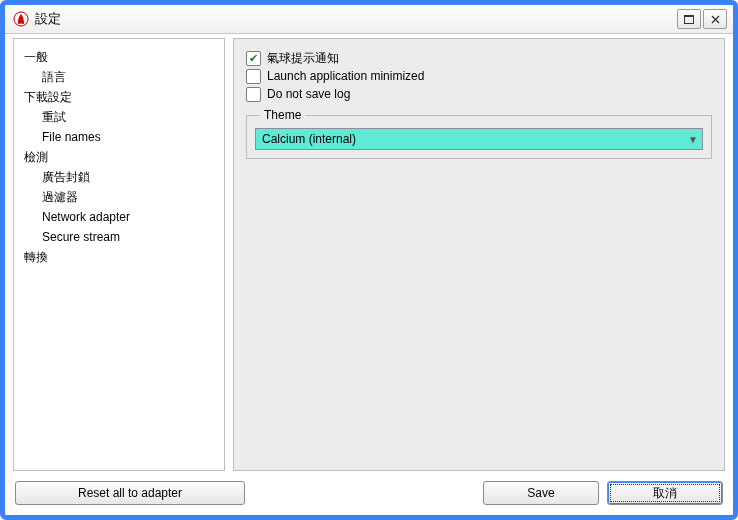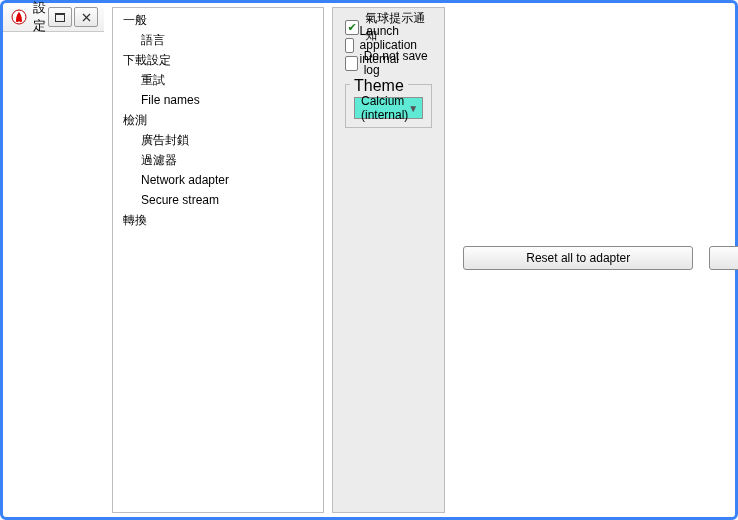--- a/index.html
+++ b/index.html
@@ -10,25 +10,25 @@
     font-family: Arial, "Microsoft JhengHei", "PingFang TC", sans-serif;
     font-size: 12px;
     background: #fff;
     color: #000;
     overflow: hidden;
   }
   .window {
     box-sizing: border-box;
     width: 738px;
     height: 520px;
-    border: 3px solid #3b82f6;
+    border: 5px solid #3b82f6;
     border-radius: 6px;
     background: #fff;
     display: flex;
-    flex-direction: row;
+    flex-direction: column;
   }
   .titlebar {
     height: 28px;
     display: flex;
     align-items: center;
     padding: 0 6px 0 8px;
     background: linear-gradient(#fdfdfd, #efefef);
     border-bottom: 1px solid #c9c9c9;
     border-radius: 6px 6px 0 0;
   }
@@ -63,21 +63,21 @@
     display: flex;
     padding: 4px 8px 4px 8px;
     gap: 8px;
     min-height: 0;
   }
   .sidebar {
     width: 210px;
     border: 1px solid #bdbdbd;
     background: #fff;
     overflow: auto;
-    padding: 2px 0;
+    padding: 8px 0;
   }
   .tree-item {
     padding: 2px 4px 2px 8px;
     line-height: 16px;
     white-space: nowrap;
     cursor: default;
   }
   .tree-item.level-1 { padding-left: 10px; }
   .tree-item.level-2 { padding-left: 28px; }
   .main {
@@ -112,24 +112,24 @@
   .fieldset {
     border: 1px solid #bcbcbc;
     margin-top: 6px;
     position: relative;
     padding: 12px 8px 8px 8px;
     background: #ececec;
   }
   .fieldset .legend {
     position: absolute;
     top: -8px;
-    left: 4px;
+    left: 13px;
     background: #ececec;
     padding: 0 4px;
-    font-size: 16px;
+    font-size: 12px;
   }
   .select {
     display: flex;
     align-items: center;
     justify-content: space-between;
     height: 20px;
     border: 1px solid #8f8f8f;
     background: #5eead4;
     padding: 0 4px 0 6px;
     cursor: default;
@@ -204,21 +204,21 @@
       </div>
 
     <div class="main">
       <div id="checks">
           <div class="check-row">
             <span class="chk">✔</span>
             <span>氣球提示通知</span>
           </div>
           <div class="check-row">
             <span class="chk"></span>
-            <span>Launch application internal</span>
+            <span>Launch application minimized</span>
           </div>
           <div class="check-row">
             <span class="chk"></span>
             <span>Do not save log</span>
           </div>
         </div>
 
       <div class="fieldset">
         <span class="legend">Theme</span>
         <div class="select">

